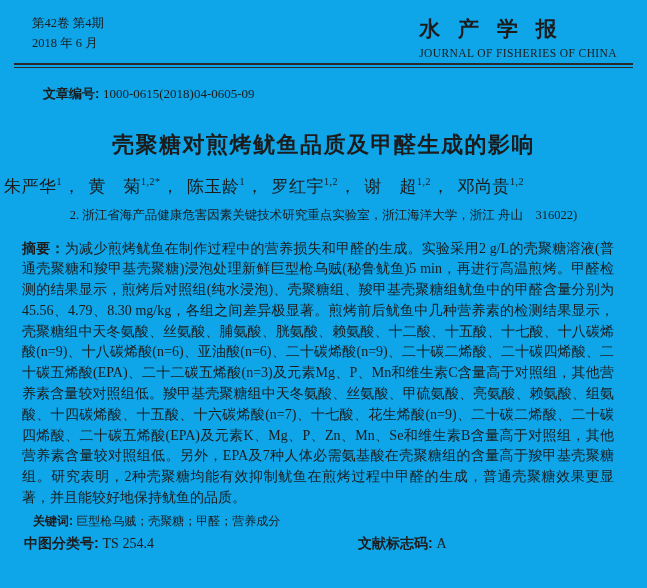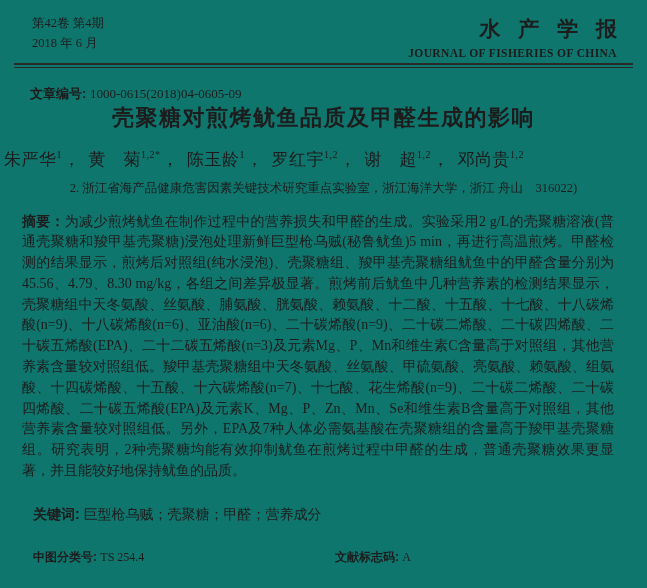--- a/index.html
+++ b/index.html
@@ -1,56 +1,56 @@
 <!DOCTYPE html>
 <html><head>
 <meta charset="utf-8">
 <style>
   html,body{margin:0;padding:0;background:#e8e8e8;}
   .page{
     width:647px;height:588px;
-    background:#0f766e;color:#1c1c1c;
+    background:#0ea5e9;color:#1c1c1c;
     position:relative;overflow:hidden;
     font-family:"Liberation Serif",serif;
     box-sizing:border-box;
   }
   
   .header{
     display:flex;justify-content:space-between;align-items:flex-start;
     padding:13px 30px 0 32px;
   }
   .header-left{font-size:12.5px;line-height:20px;}
-  .header-center{text-align:right;margin-top:2px;}
+  .header-center{text-align:left;margin-top:2px;}
   .journal-cn{
     font-family:"Liberation Sans",sans-serif;
     font-size:21px;font-weight:bold;
     letter-spacing:0.85em;
   }
   .journal-cn span{margin-right:-0.85em;}
   .journal-en{
-    font-size:11.5px;font-weight:bold;letter-spacing:0.4px;
+    font-size:11.5px;font-weight:normal;letter-spacing:0.4px;
     margin-top:4px;
   }
   .header-right{font-size:12.5px;line-height:20px;text-align:right;}
   .rule-double{
     margin:4px 14px 0 14px;
     height:2px;
     border-top:2px solid #2a2a2a;
     border-bottom:1px solid #2a2a2a;
   }
   
   .meta-row{
     display:flex;justify-content:space-between;
-    padding:0 32px 0 30px;margin-top:17px;
+    padding:0 32px 0 43px;margin-top:17px;
     font-size:13px;
   }
   .bold-label{font-family:"Liberation Sans",sans-serif;font-weight:bold;}
   
   .article-title{
-    text-align:center;
+    text-align:center;margin-top:27px;
     font-family:"Liberation Sans",sans-serif;
     font-size:22px;font-weight:bold;letter-spacing:1.5px;
   }
   .authors-line{
     margin-top:15px;
     font-size:17px;letter-spacing:0.5px;
   }
   .author{margin:0 4px;}
   .author sup{font-size:10px;line-height:0;}
   .author .author-comma{margin-left:1px;}
@@ -58,25 +58,25 @@
     text-align:center;margin-top:9px;
     font-size:12.5px;line-height:17.5px;
   }
   
   .abstract{
     margin:13px 33px 0 22px;
     font-size:14px;line-height:20.8px;
     text-align:justify;text-justify:inter-character;
   }
   .keywords{
-    margin:17px 33px;font-size:14px;line-height:30px;
+    margin:1px 33px;font-size:12px;line-height:22px;
   }
   .class-row{
-    display:flex;margin:1px 33px 0 33px;
-    font-size:12px;line-height:20.8px;
+    display:flex;margin:1px 33px 0 24px;
+    font-size:14px;line-height:20.8px;gap:32px;
   }
   .clc-item{width:302px;}
 </style>
 </head>
 <body>
 
 <div class="page">
 
   <div class="header">
     <div class="header-left">

